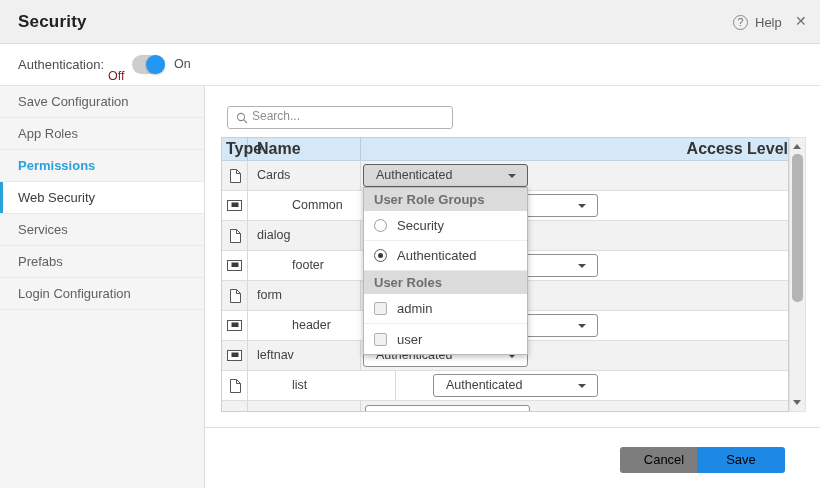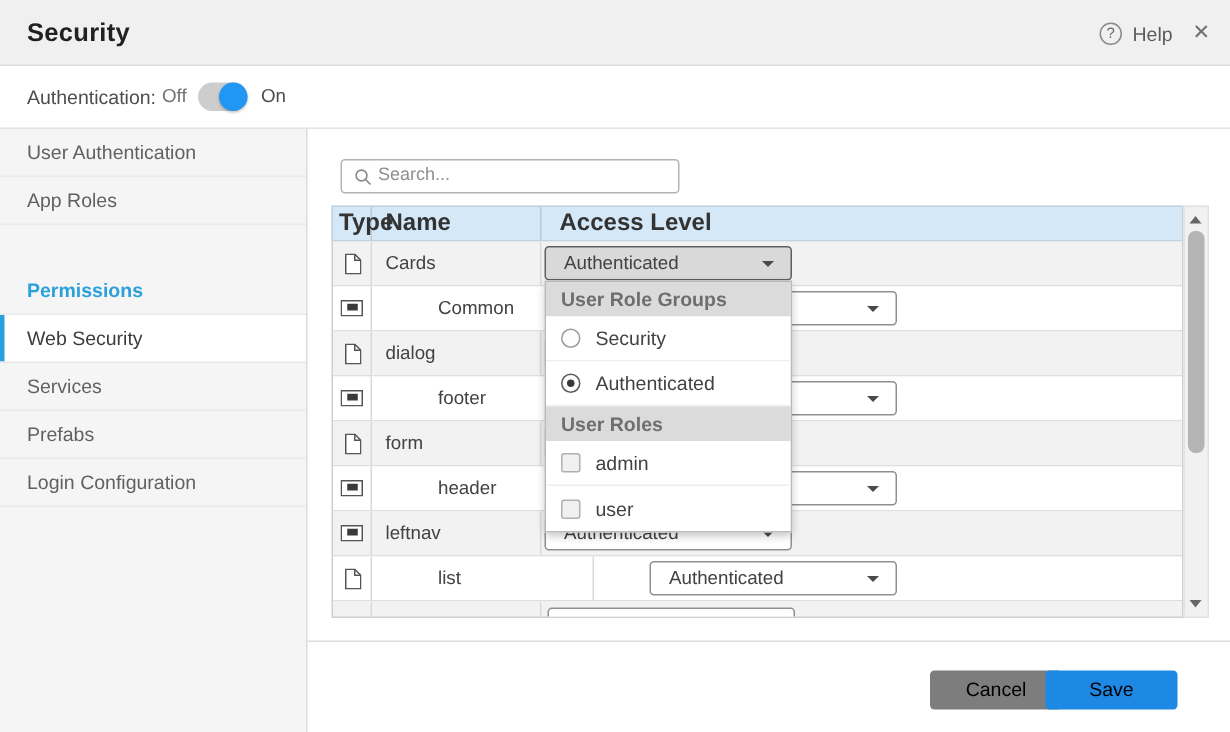--- a/index.html
+++ b/index.html
@@ -15,47 +15,47 @@
     font-weight:bold;color:#212121;letter-spacing:.2px;}
   .help-group{position:absolute;left:733px;top:0;height:44px;display:flex;align-items:center;gap:7px;cursor:pointer;}
   .help-q{width:15px;height:15px;border:1px solid #8a8a8a;border-radius:50%;font-size:10px;
     line-height:13px;text-align:center;color:#6b6b6b;box-sizing:border-box;}
   .help-label{font-size:13px;color:#5c5c5c;}
   .close-x{position:absolute;left:795px;top:0;height:44px;line-height:43px;font-size:14px;color:#6f6f6f;cursor:pointer;}
   
   .authbar{position:absolute;left:0;top:44px;width:820px;height:42px;background:#fff;
     border-bottom:1px solid #e3e3e3;box-sizing:border-box;}
   .auth-label{position:absolute;left:18px;top:0;line-height:41px;font-size:13px;color:#4d4d4d;}
-  .auth-off{position:absolute;left:108px;top:0;line-height:41px;font-size:12.5px;color:#737373;}
+  .auth-off{position:absolute;left:108px;top:12px;line-height:41px;font-size:12.5px;color:#7f1d1d;}
   .auth-on{position:absolute;left:174px;top:0;line-height:41px;font-size:12.5px;color:#4d4d4d;}
   .toggle{position:absolute;left:132px;top:11px;width:33px;height:19px;border-radius:10px;
     background:#cdcdcd;cursor:pointer;}
   .toggle-knob{position:absolute;right:0;top:0;width:19px;height:19px;border-radius:50%;
     background:#2196f3;box-shadow:0 1px 2px rgba(0,0,0,.25);}
   
   .sidebar{position:absolute;left:0;top:86px;width:205px;height:402px;background:#f5f5f5;
     border-right:1px solid #dddddd;box-sizing:border-box;}
   .side-item{height:32px;line-height:32px;padding-left:18px;font-size:13px;color:#616161;
     border-bottom:1px solid #e9e9e9;cursor:pointer;box-sizing:border-box;}
-  .side-item.highlight{color:#2aa0dd;font-weight:bold;margin-top:28px;}
+  .side-item.highlight{color:#2aa0dd;font-weight:bold;}
   .side-item.active{background:#ffffff;color:#3c3c3c;box-shadow:inset 3px 0 0 #2aa0dd;}
   
   .search-box{position:absolute;left:227px;top:106px;width:226px;height:23px;background:#fff;
     border:1px solid #b3b3b3;border-radius:3px;box-sizing:border-box;}
   .search-icon{position:absolute;left:8px;top:5px;}
   .search-input{position:absolute;left:24px;top:1px;width:196px;height:16px;border:none;outline:none;
     font-size:12px;color:#555;font-family:inherit;background:transparent;padding:0;}
   .search-input::placeholder{color:#8f8f8f;}
   
   .grid{position:absolute;left:221px;top:137px;width:568px;}
   .grid-head{display:flex;height:24px;background:#d4e8f7;border:1px solid #c2d3df;box-sizing:border-box;}
   .th{font-size:16px;font-weight:bold;color:#333;line-height:22px;box-sizing:border-box;}
   .th-type{width:26px;padding-left:4px;border-right:1px solid #b9cbd8;}
   .th-name{width:113px;padding-left:9px;border-right:1px solid #b9cbd8;}
-  .th-access{flex:1;padding-left:12px;}
+  .th-access{flex:1;padding-left:12px;text-align:right;}
   .grid-body{border-left:1px solid #cfcfcf;border-right:1px solid #cfcfcf;box-sizing:border-box;}
   .row{display:flex;height:30px;border-bottom:1px solid #dedede;box-sizing:border-box;}
   .row.odd{background:#f2f2f2;} .row.even{background:#ffffff;gap:35px;}
   .cell-type{width:26px;display:flex;align-items:center;justify-content:center;
     border-right:1px solid #d9d9d9;box-sizing:border-box;}
   .cell-name{width:113px;line-height:29px;padding-left:9px;font-size:12.5px;color:#424242;
     border-right:1px solid #d9d9d9;box-sizing:border-box;}
   .cell-access{flex:1;position:relative;}
   .dd{position:absolute;left:2px;top:3px;width:165px;height:23px;background:#fff;
     border:1px solid #8f8f8f;border-radius:3px;box-sizing:border-box;cursor:pointer;}
@@ -113,21 +113,21 @@
 <div class="authbar">
   <span class="auth-label">Authentication:</span>
   <span class="auth-off">Off</span>
   <div class="toggle">
     <div class="toggle-knob"></div>
   </div>
   <span class="auth-on">On</span>
 </div>
 
 <div class="sidebar">
-  <div class="side-item">User Authentication</div>
+  <div class="side-item">Save Configuration</div>
   <div class="side-item">App Roles</div>
   <div class="side-item highlight">Permissions</div>
   <div class="side-item active">Web Security</div>
   <div class="side-item">Services</div>
   <div class="side-item">Prefabs</div>
   <div class="side-item">Login Configuration</div>
 </div>
 
 <div class="search-box">
   <svg class="search-icon" width="12" height="12" viewBox="0 0 12 12">

